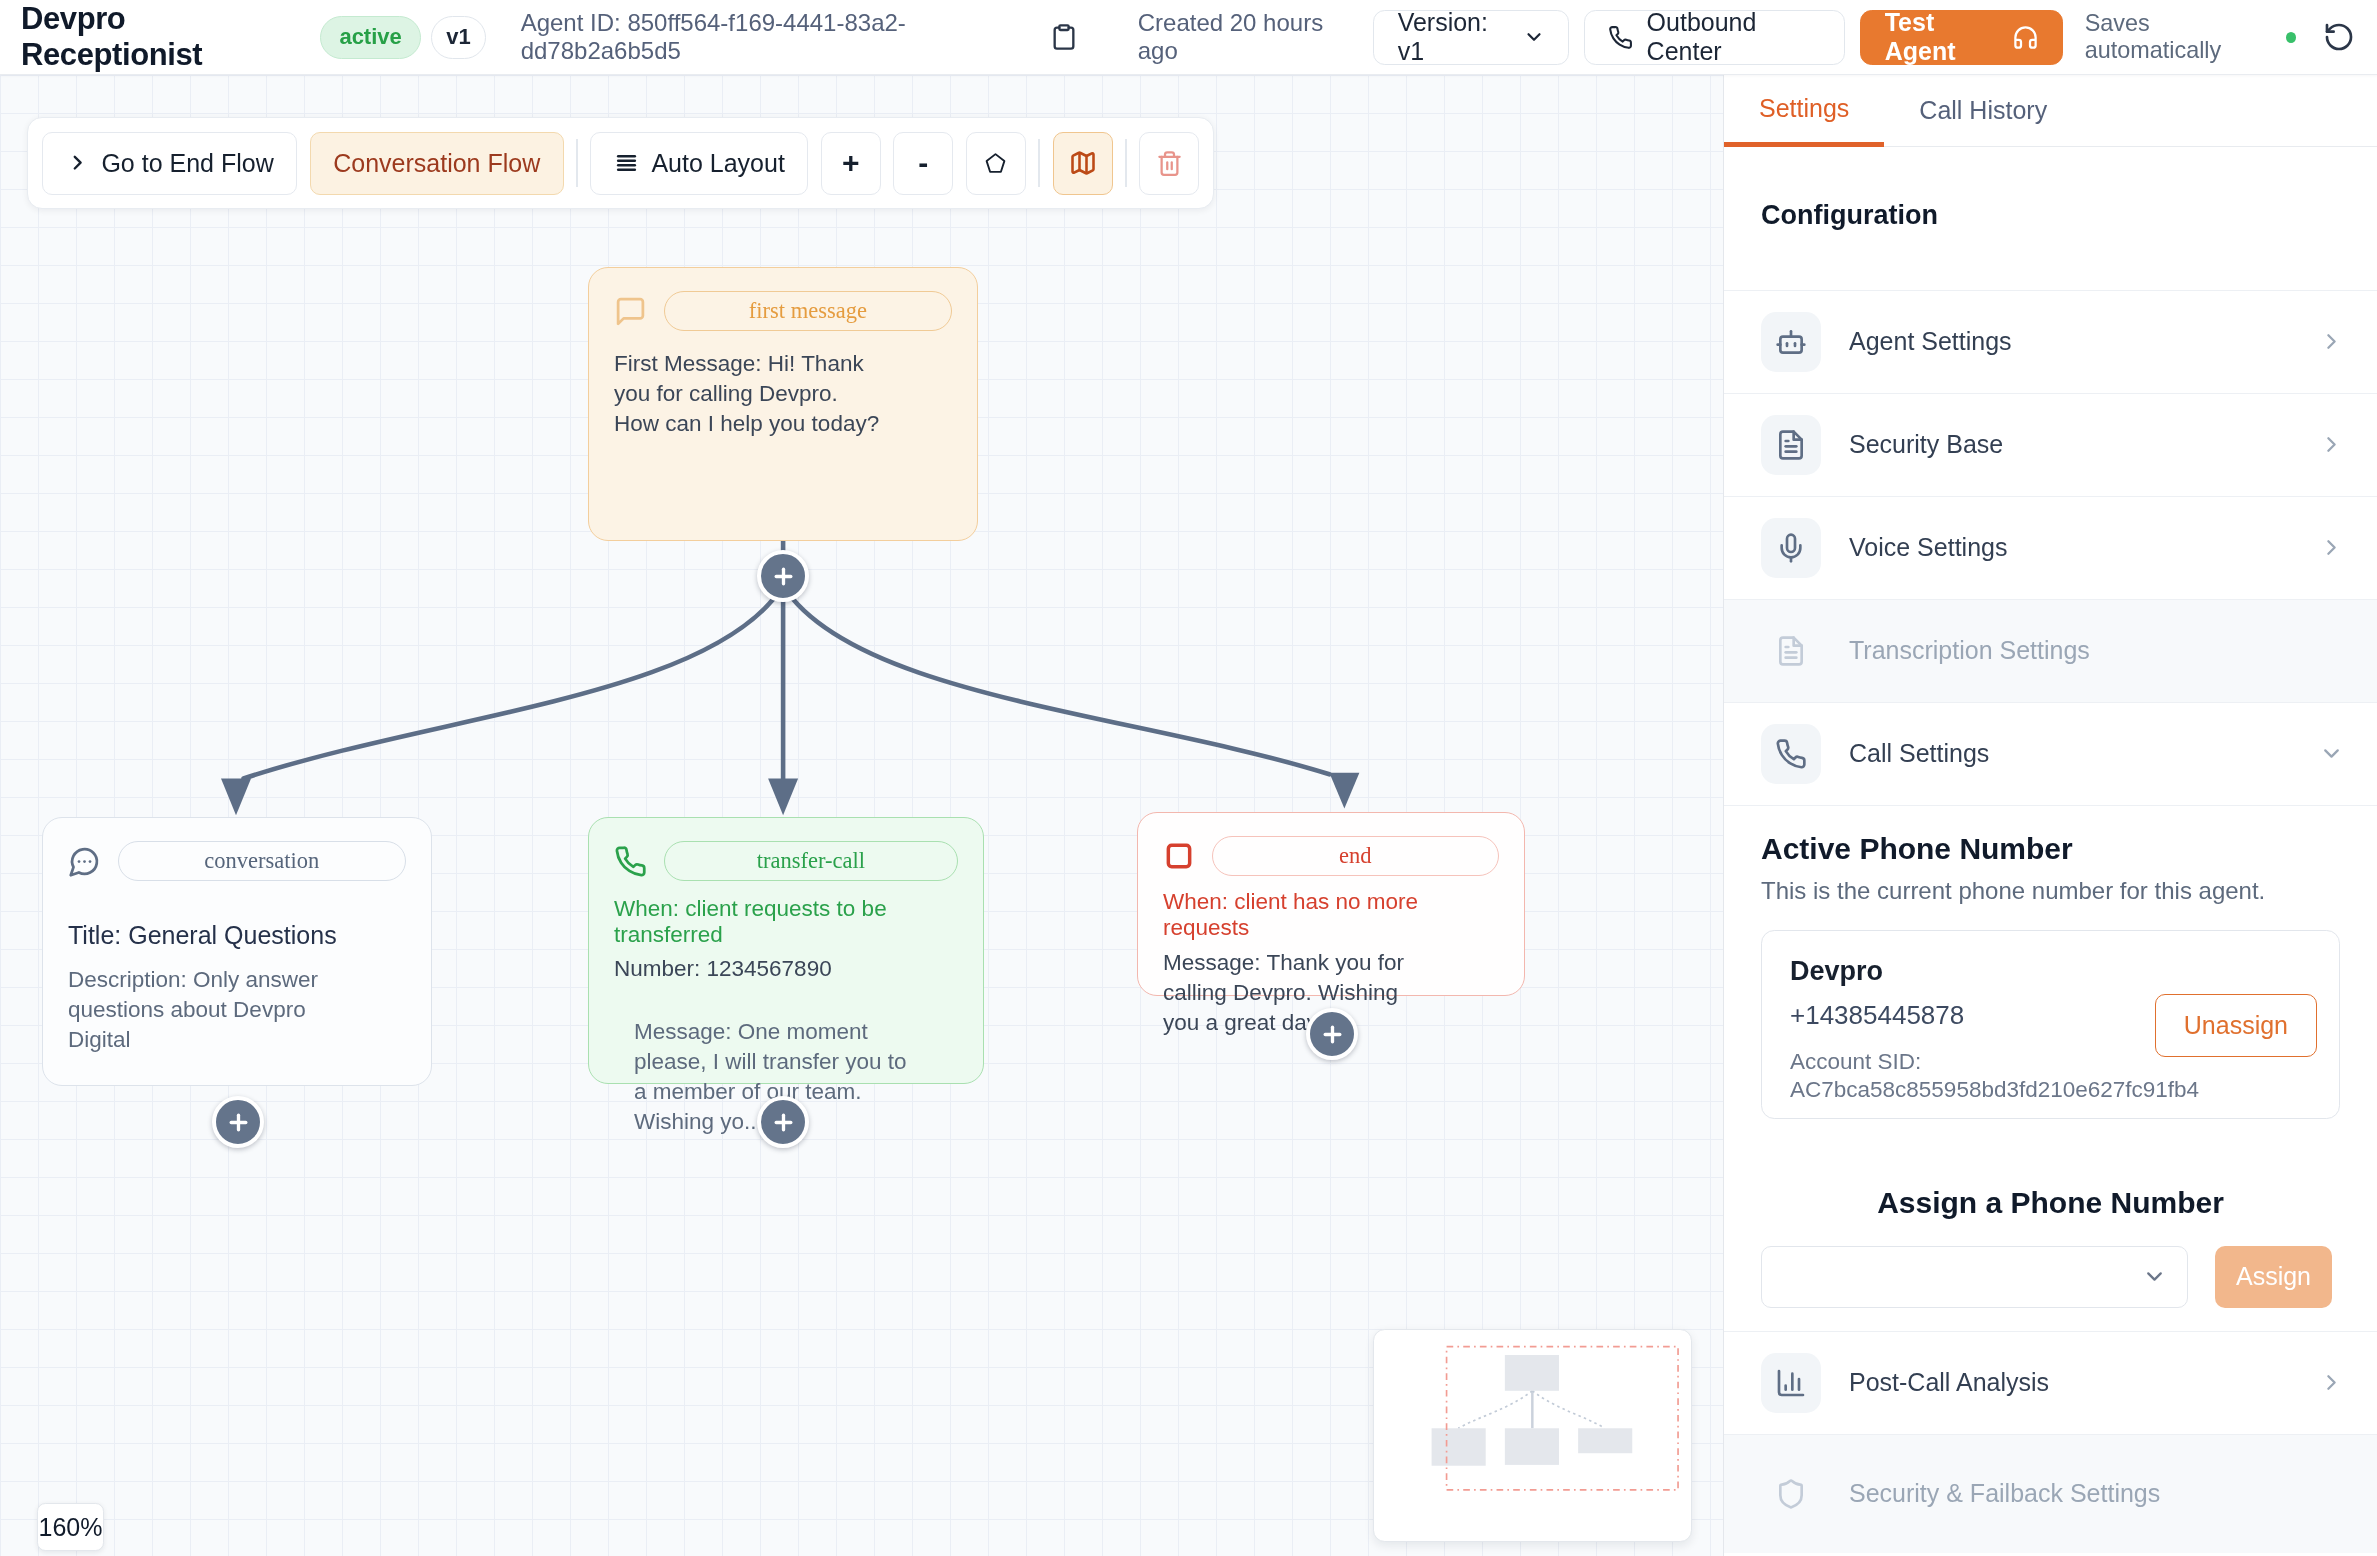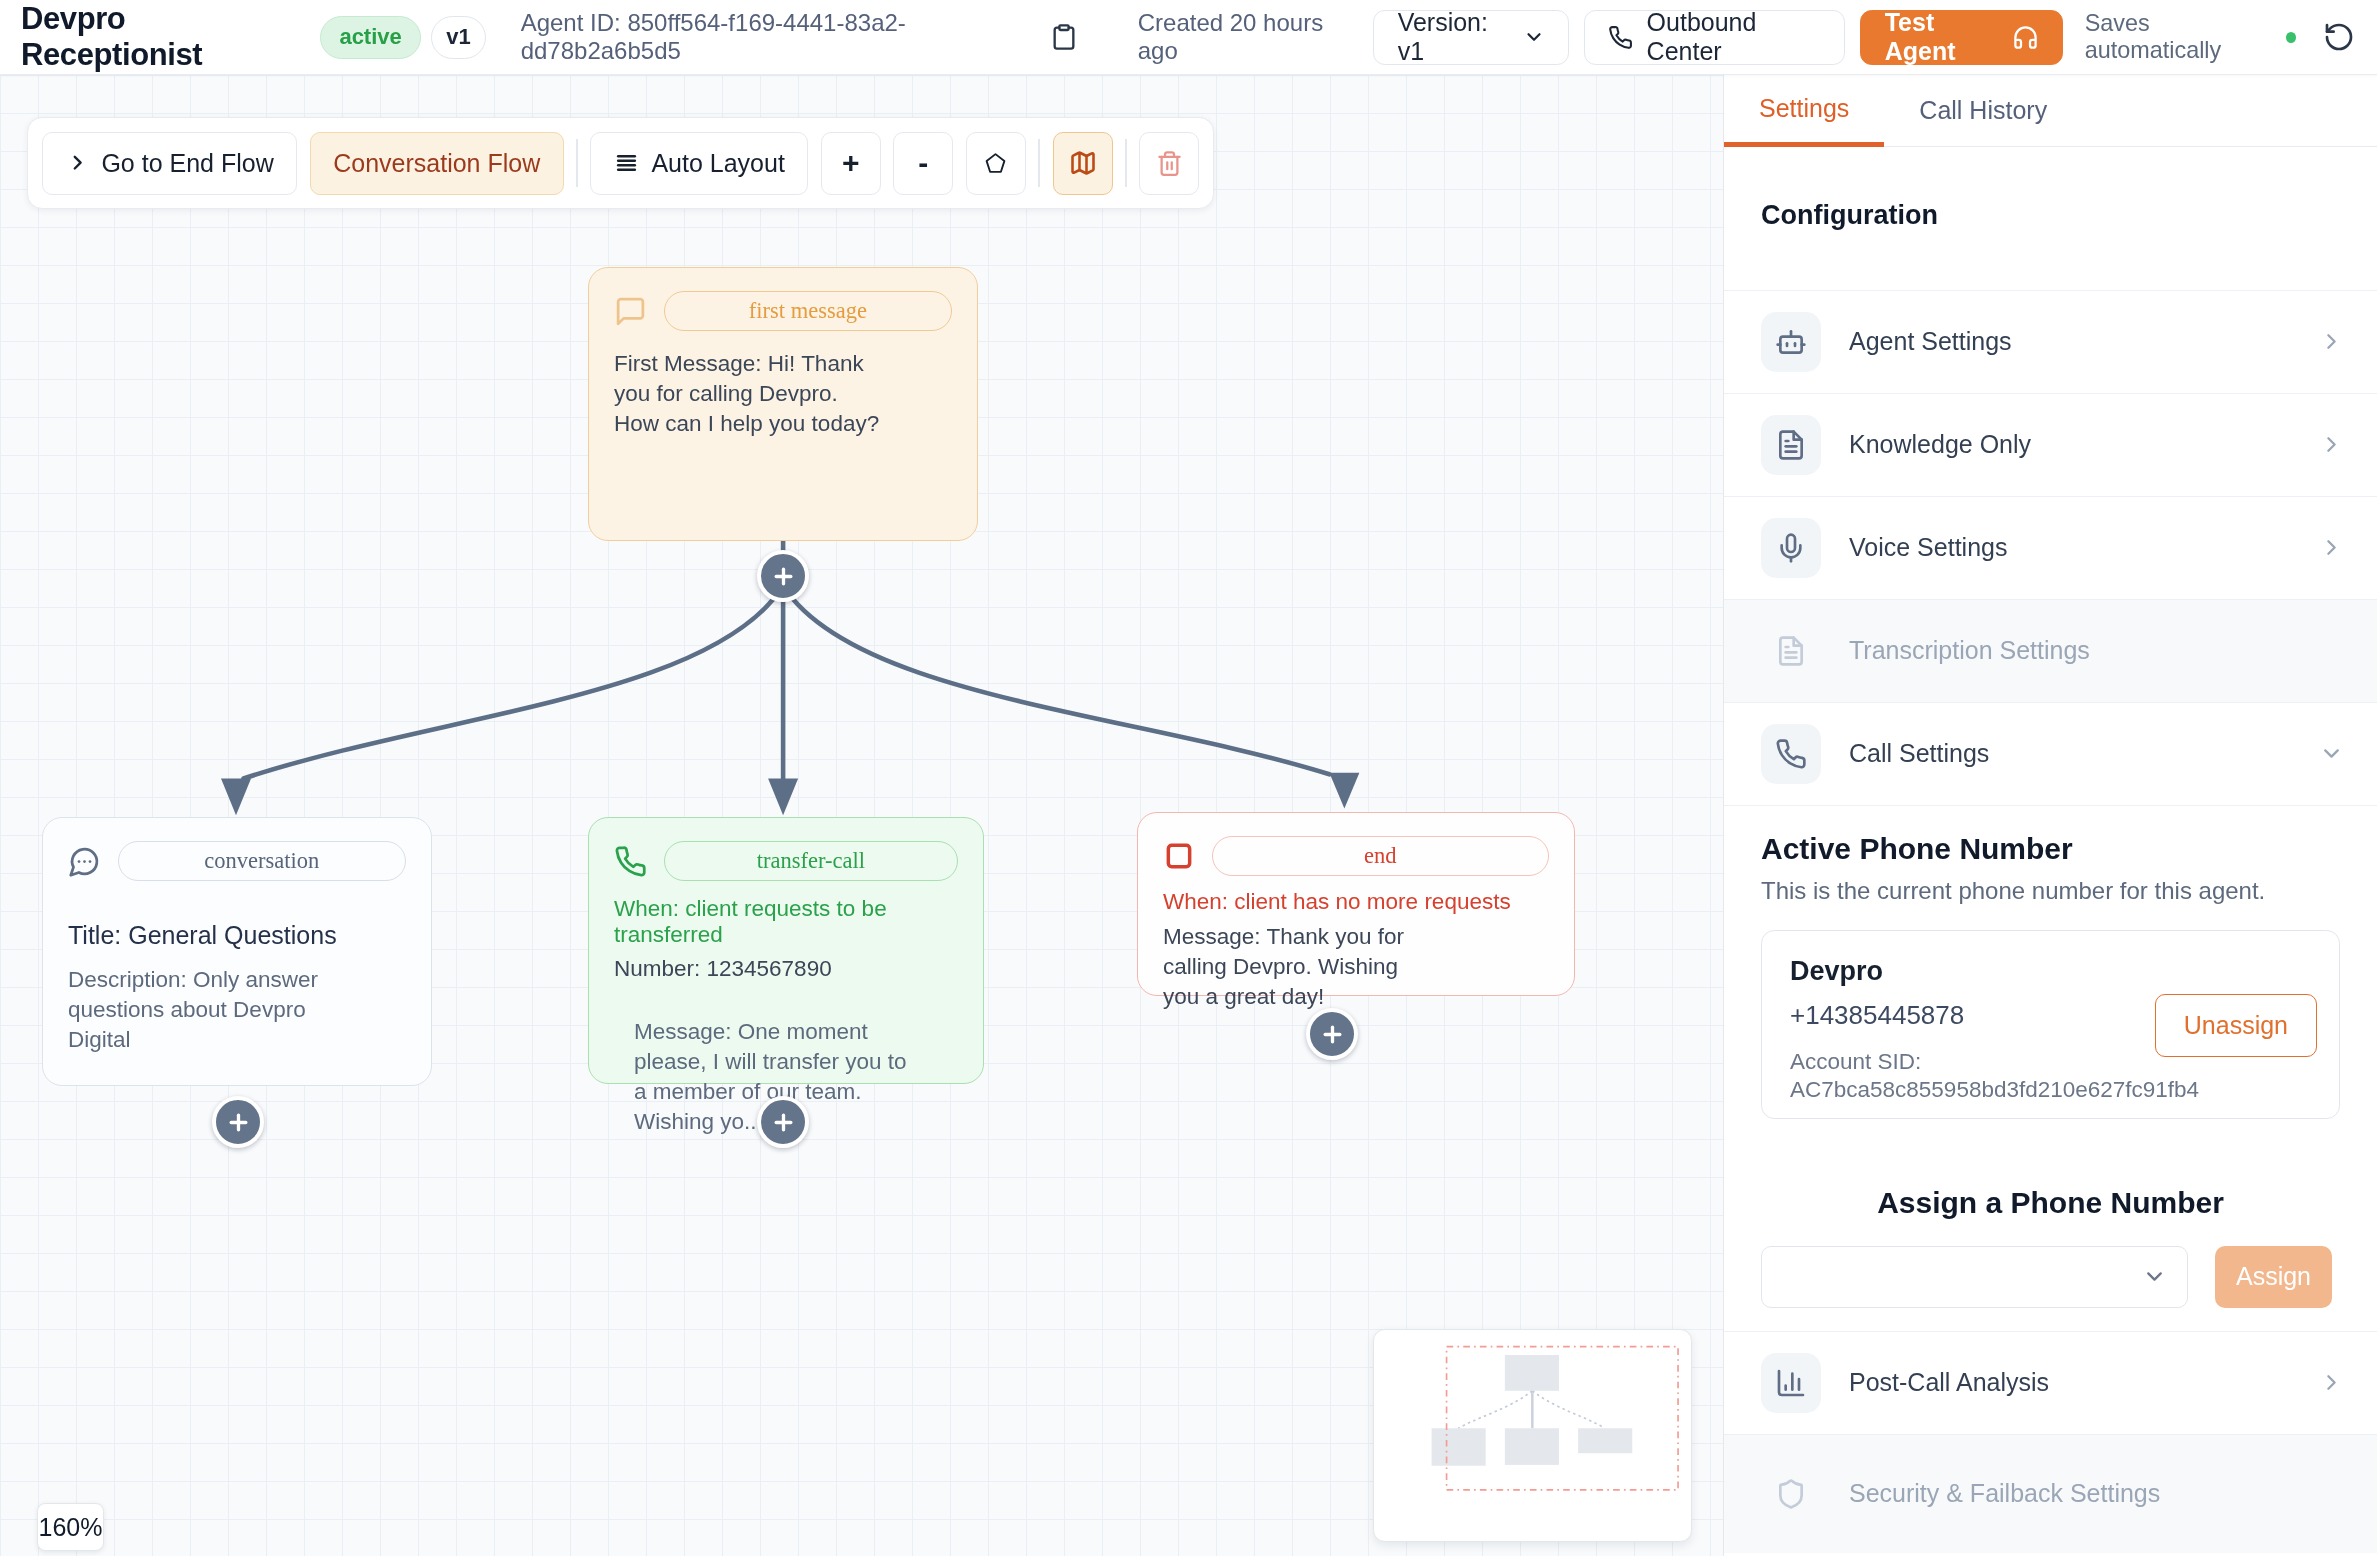--- a/index.html
+++ b/index.html
@@ -47,21 +47,21 @@
   .node { position:absolute; border-radius:20px; border:1.7px solid; padding:23.4px 25px; z-index:5; }
   .node-head { display:flex; align-items:center; gap:16.7px;font-family:Liberation Serif, serif; }
   .node-pill { flex:1; text-align:center; border:1.7px solid; border-radius:833px; font-size:22.5px;
     padding:5.8px 8.3px; font-weight:500; }
   .n-first { left:588px; top:192px; width:390px; height:274px; background:#fcf3e5; border-color:#f3ce9c; }
   .n-first .node-pill { border-color:#f0ca95; color:#e59c3f; }
   .n-conv { left:42px; top:742px; width:390px; height:269px; background:#fcfdfe; border-color:#dde3eb; }
   .n-conv .node-pill { border-color:#d8dfe8; color:#56657b; }
   .n-transfer { left:588px; top:742px; width:396px; height:267px; background:#edfaf0; border-color:#a9e0b0; }
   .n-transfer .node-pill { border-color:#a9e0b0; color:#2aa14b; }
-  .n-end { left:1137px; top:737px; width:438px; height:184px; background:#fffefe; border-color:#f3b7ae; }
+  .n-end { left:1137px; top:737px; width:388px; height:184px; background:#fffefe; border-color:#f3b7ae; }
   .n-end .node-pill { border-color:#f6c3bb; color:#d6402e; }
   .node-text { font-size:22.5px; line-height:1.33; color:#3b4657; }
   .n-first .node-text { margin-top:18.4px; max-width:275px; }
   .n-title { margin-top:40px; font-size:25px; color:#25314a; }
   .n-desc { margin-top:15px; font-size:22.5px; line-height:1.33; color:#5d6a7d; max-width:284px; }
   .n-when-g { margin-top:15px; font-size:22.5px; color:#2aa14b; }
   .n-when-r { margin-top:13.3px; font-size:22.5px; color:#d6402e; }
   .n-number { margin-top:8.3px; font-size:22.5px; color:#3b4657; }
   .n-msg { margin-top:35px; font-size:22.5px; line-height:1.33; color:#5d6a7d; max-width:284px;margin-left:20px; }
   .n-msg-end { margin-top:6.7px; font-size:22.5px; line-height:1.33; color:#3b4657; max-width:263px; }
@@ -375,21 +375,21 @@
     <div class="srow">
       <div class="icon-box">
         <svg width="32" height="32" viewBox="0 0 24 24" fill="none" stroke="#5f6e85" stroke-width="2" stroke-linecap="round" stroke-linejoin="round">
             <path d="M14 2H6a2 2 0 0 0-2 2v16a2 2 0 0 0 2 2h12a2 2 0 0 0 2-2V8z"></path>
             <path d="M14 2v6h6"></path>
             <path d="M16 13H8"></path>
             <path d="M16 17H8"></path>
             <path d="M10 9H8"></path>
           </svg>
       </div>
-      <div class="srow-label">Knowledge Only</div>
+      <div class="srow-label">Security Base</div>
       <span>
         <svg width="25" height="25" viewBox="0 0 24 24" fill="none" stroke="#9aa6b5" stroke-width="2.2" stroke-linecap="round" stroke-linejoin="round">
             <path d="m9 18 6-6-6-6"></path>
           </svg>
       </span>
     </div>
 
     <div class="srow">
       <div class="icon-box">
         <svg width="32" height="32" viewBox="0 0 24 24" fill="none" stroke="#5f6e85" stroke-width="2" stroke-linecap="round" stroke-linejoin="round">

